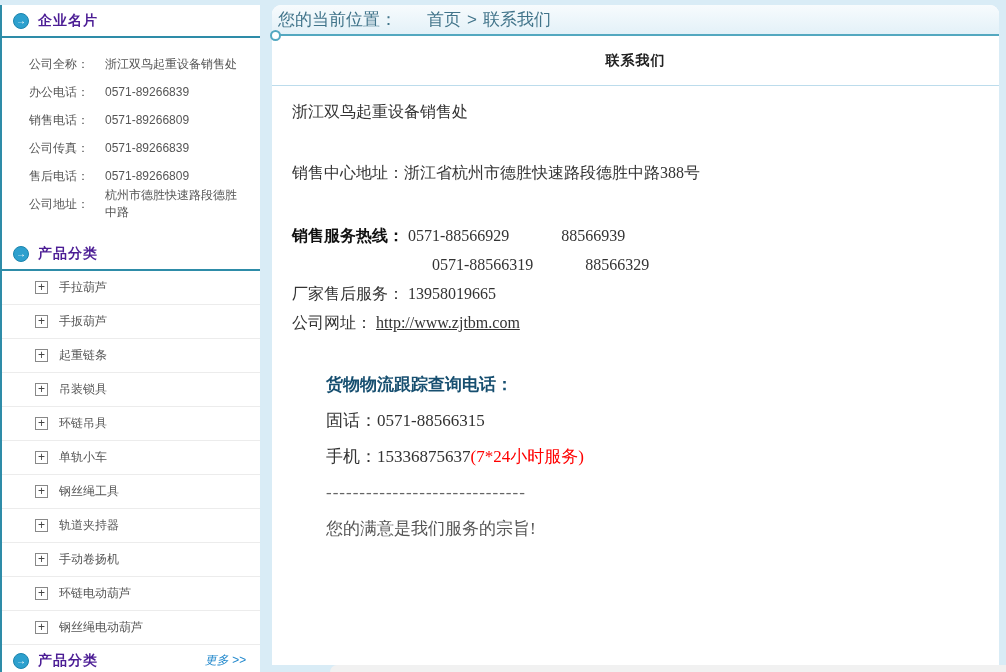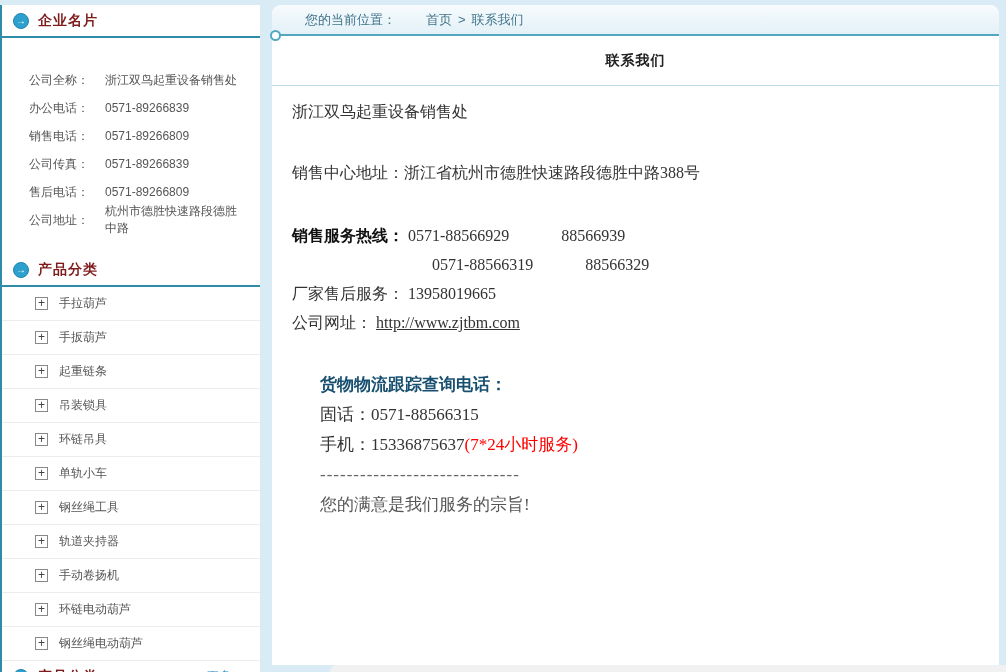--- a/index.html
+++ b/index.html
@@ -11,27 +11,27 @@
   
   .sidebar{
     position:absolute;left:0;top:5px;bottom:0;width:260px;
     background:#fff;border-left:2px solid #2E8CA8;box-sizing:border-box;
     display:flex;flex-direction:column;
   }
   .sec-h{
     display:flex;align-items:center;gap:9px;height:31px;flex:none;
     padding-left:11px;border-bottom:2px solid #2E8CA8;
   }
-  .sec-h h2{font-size:14px;font-weight:bold;color:#7f1d1d;margin:0;letter-spacing:1px;}
+  .sec-h h2{font-size:14px;font-weight:bold;color:#4c1d95;margin:0;letter-spacing:1px;}
   .ico-circle{
     width:14px;height:14px;border-radius:50%;flex:none;
     background:#2DA0CE;border:1px solid #1B84AD;color:#fff;
     font-size:10px;line-height:14px;text-align:center;box-sizing:content-box;
   }
-  .card-rows{padding:12px 12px 8px 27px;margin-top:16px;}
+  .card-rows{padding:12px 12px 8px 27px;}
   .crow{height:28px;display:flex;align-items:center;font-size:12px;color:#555;}
   .clabel{min-width:64px;margin-right:12px;}
   .cats-h{margin-top:12px;}
   .cats{list-style:none;margin:0;padding:0;}
   .cat{
     display:flex;align-items:center;gap:11px;height:33px;padding-left:33px;
     border-bottom:1px solid #ECECEC;font-size:12px;color:#555;cursor:pointer;
   }
   .plus{
     width:13px;height:13px;flex:none;box-sizing:border-box;
@@ -40,22 +40,22 @@
   }
   .news-h{margin-top:auto;margin-bottom:4px;justify-content:space-between;padding-right:14px;}
   .news-left{display:flex;align-items:center;gap:9px;}
   .more{font-size:12px;color:#2288CC;text-decoration:none;cursor:pointer;font-style:italic;}
   
   .content{
     position:absolute;left:272px;top:5px;width:727px;height:660px;
     background:#fff;border-radius:9px 9px 0 0;box-sizing:border-box;
   }
   .crumbbar{
-    height:29px;display:flex;align-items:center;gap:6px;padding-left:33px;
-    font-size:13px;color:#41748A;
+    height:29px;display:flex;align-items:center;gap:6px;padding-left:6px;
+    font-size:17px;color:#41748A;
     background:linear-gradient(#F7FBFD,#E3F1F8);
     border-radius:9px 9px 0 0;
   }
   .crumb-link{color:#41748A;text-decoration:none;cursor:pointer;margin-left:24px;}
   .crumbline{position:relative;border-top:2px solid #53A8C0;}
   .ring{
     position:absolute;left:-2px;top:-6px;width:7px;height:7px;
     border:2px solid #53A8C0;border-radius:50%;background:#fff;
   }
   .titlebar{height:49px;display:flex;align-items:center;justify-content:center;border-bottom:1px solid #BCDCEC;}
@@ -64,21 +64,21 @@
   .cname{margin:16px 0 0 0;}
   .addr{margin:40px 0 0 0;}
   .lines{margin-top:37px;}
   .lines p{margin:0;line-height:29px;}
   .hot-lbl{font-weight:bold;color:#111;}
   .num-gap{margin-left:48px;}
   .l2{padding-left:140px;}
   .faxlbl{display:inline-block;width:118px;}
   .url{color:#333;text-decoration:underline;cursor:pointer;}
   .logi{margin:33px 0 0 28px;font-size:17px;color:#333;}
-  .logi p{margin:0;line-height:30px;}
+  .logi p{margin:6px;line-height:30px;}
   .ltitle{font-weight:bold;color:#174F70;}
   .red{color:#FF0000;}
   .dash{color:#666;letter-spacing:1px;}
   .gray{color:#555;}
   .footer-strip{
     position:absolute;left:330px;right:0;bottom:0;height:7px;
     background:#F1F1F1;border-radius:8px 0 0 0;
   }
 </style>
 </head>

